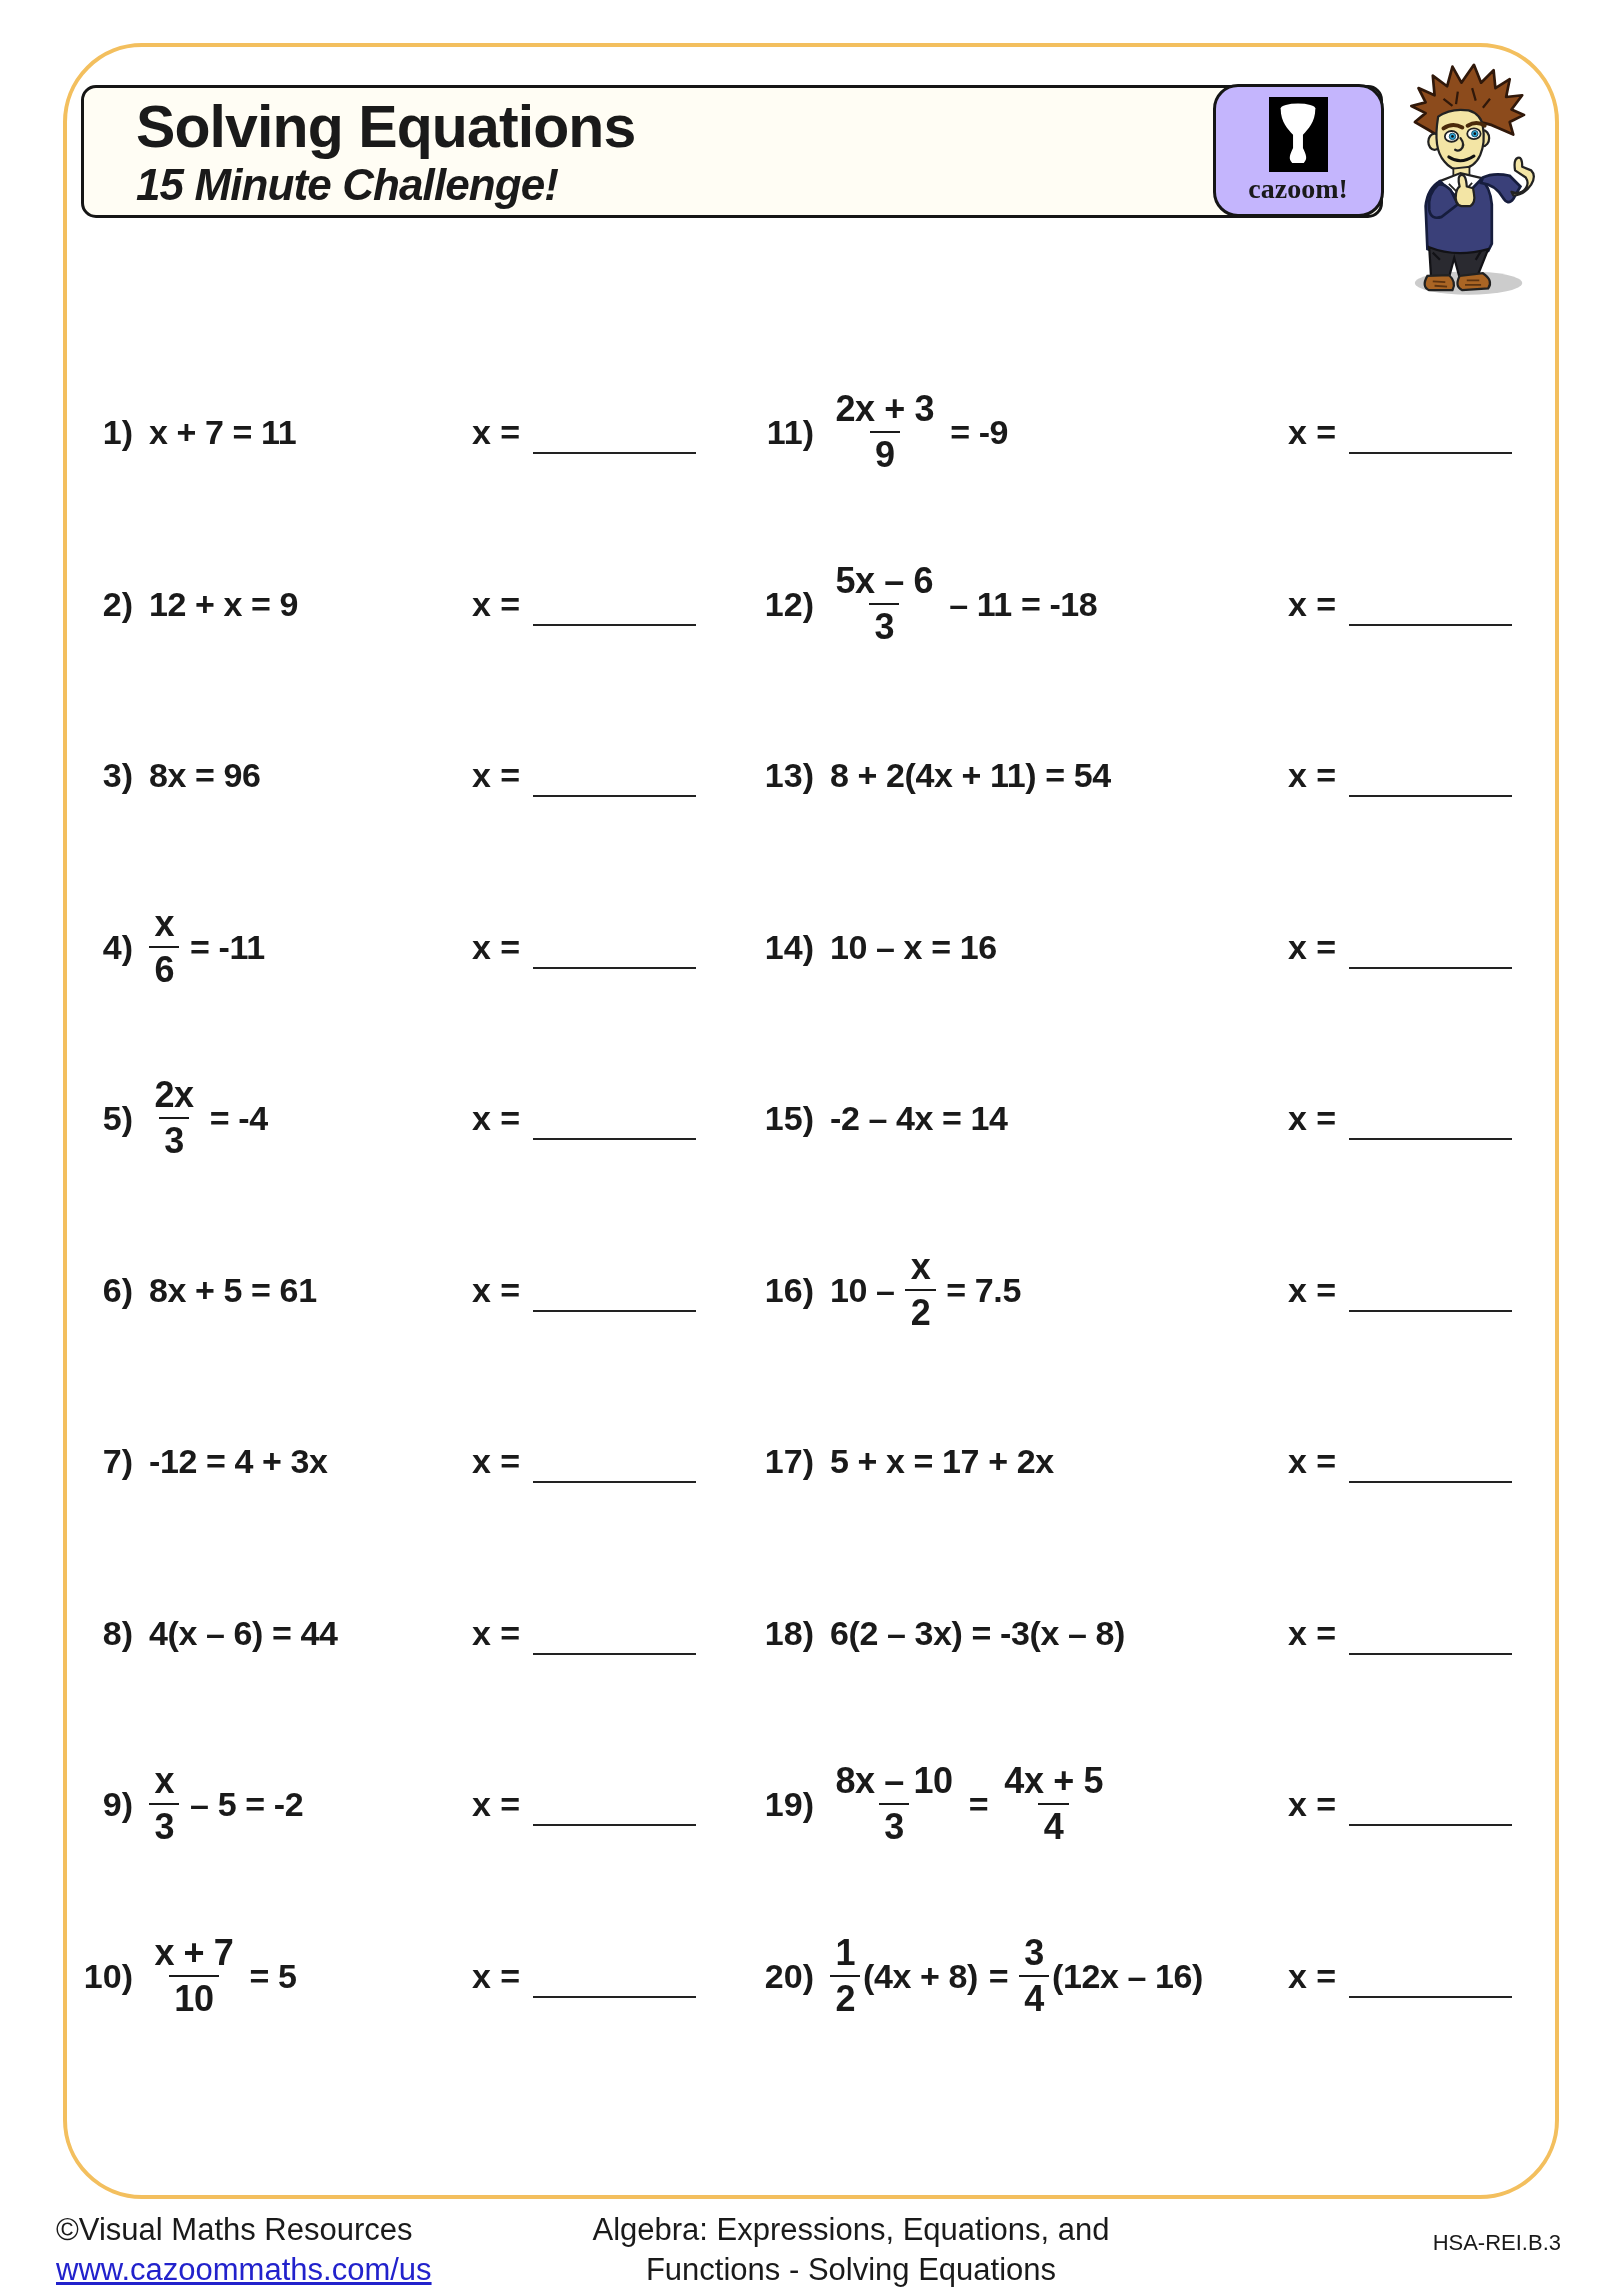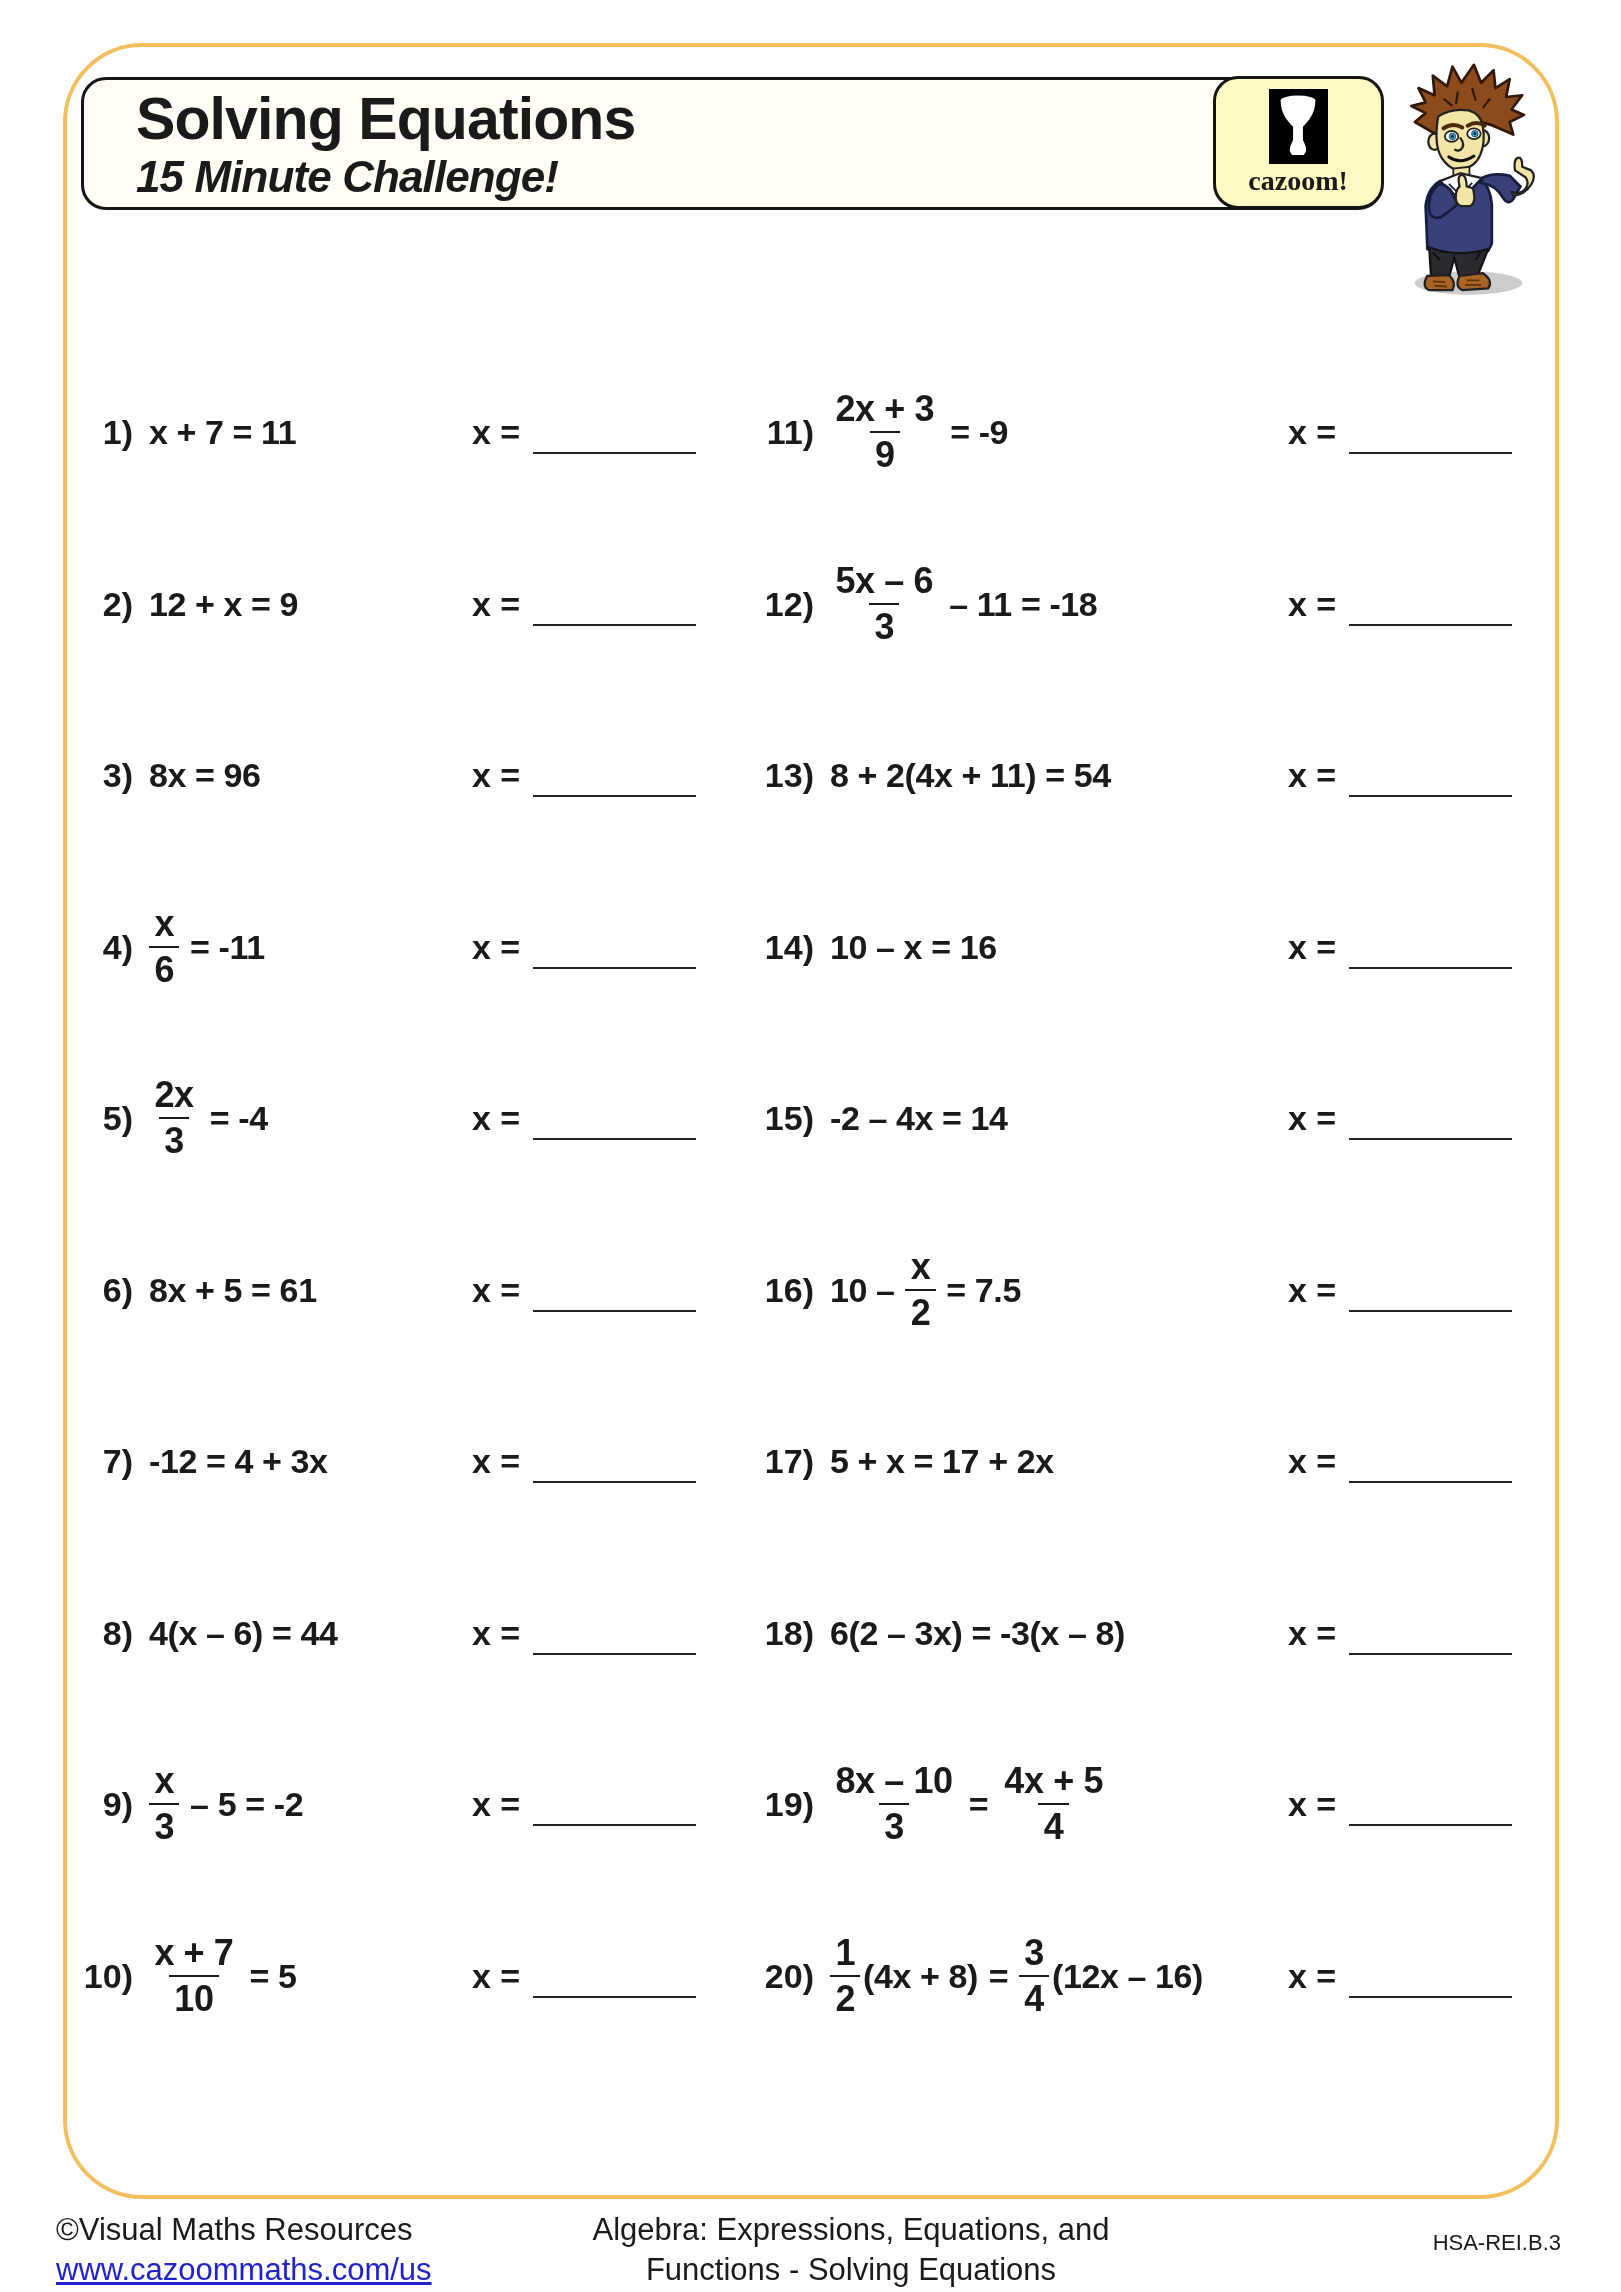--- a/index.html
+++ b/index.html
@@ -1,25 +1,25 @@
 <!DOCTYPE html>
 <html style="font-size:14.3px"><head>
 <meta charset="utf-8">
 <style>
   html,body{margin:0;padding:0;background:#888;}
   .page{position:relative;width:1622px;height:2293px;background:#ffffff;overflow:hidden;
         font-family:"Liberation Sans",sans-serif;color:#1a1a1a;}
   .frame{position:absolute;left:63px;top:43px;width:1488px;height:2148px;
          border:4.5px solid #F3BF5E;border-radius:79px;}
   
-  .header-box{position:absolute;left:81px;top:77px;width:1296px;height:127px;
-              background:#FFFDF4;border:3.6px solid #151515;border-radius:25px;}
+  .header-box{position:absolute;left:81px;top:85px;width:1296px;height:127px;
+              background:#FFFDF4;border:3.6px solid #151515;border-radius:15px;}
   .title{position:absolute;left:52px;top:5.4px;font-size:59px;font-weight:bold;letter-spacing:-0.9px;white-space:nowrap;}
   .subtitle{position:absolute;left:52px;top:72px;font-size:44px;font-weight:bold;font-style:italic;letter-spacing:-0.9px;white-space:nowrap;}
-  .logo-box{position:absolute;right:-3.6px;top:-3.6px;width:165px;height:127px;background:#fef9c3;
+  .logo-box{position:absolute;right:-3.6px;top:-3.6px;width:165px;height:127px;background:#c4b5fd;
             border:3.6px solid #151515;border-radius:25px;display:flex;flex-direction:column;
             align-items:center;justify-content:center;}
   .logo-square{width:59px;height:75px;background:#000;display:flex;align-items:center;justify-content:center;}
   .logo-word{font-family:"Liberation Serif",serif;font-weight:bold;font-size:28px;letter-spacing:0px;margin-top:1.8px;}
   
   .character{position:absolute;left:1397px;top:52px;width:161px;height:260px;}
   
   .grid{position:absolute;left:81px;top:0;width:1460px;height:2293px;}
   .row{position:absolute;left:0;width:1460px;height:172px;}
   .cell{position:absolute;top:0;height:100%;display:flex;align-items:center;}

